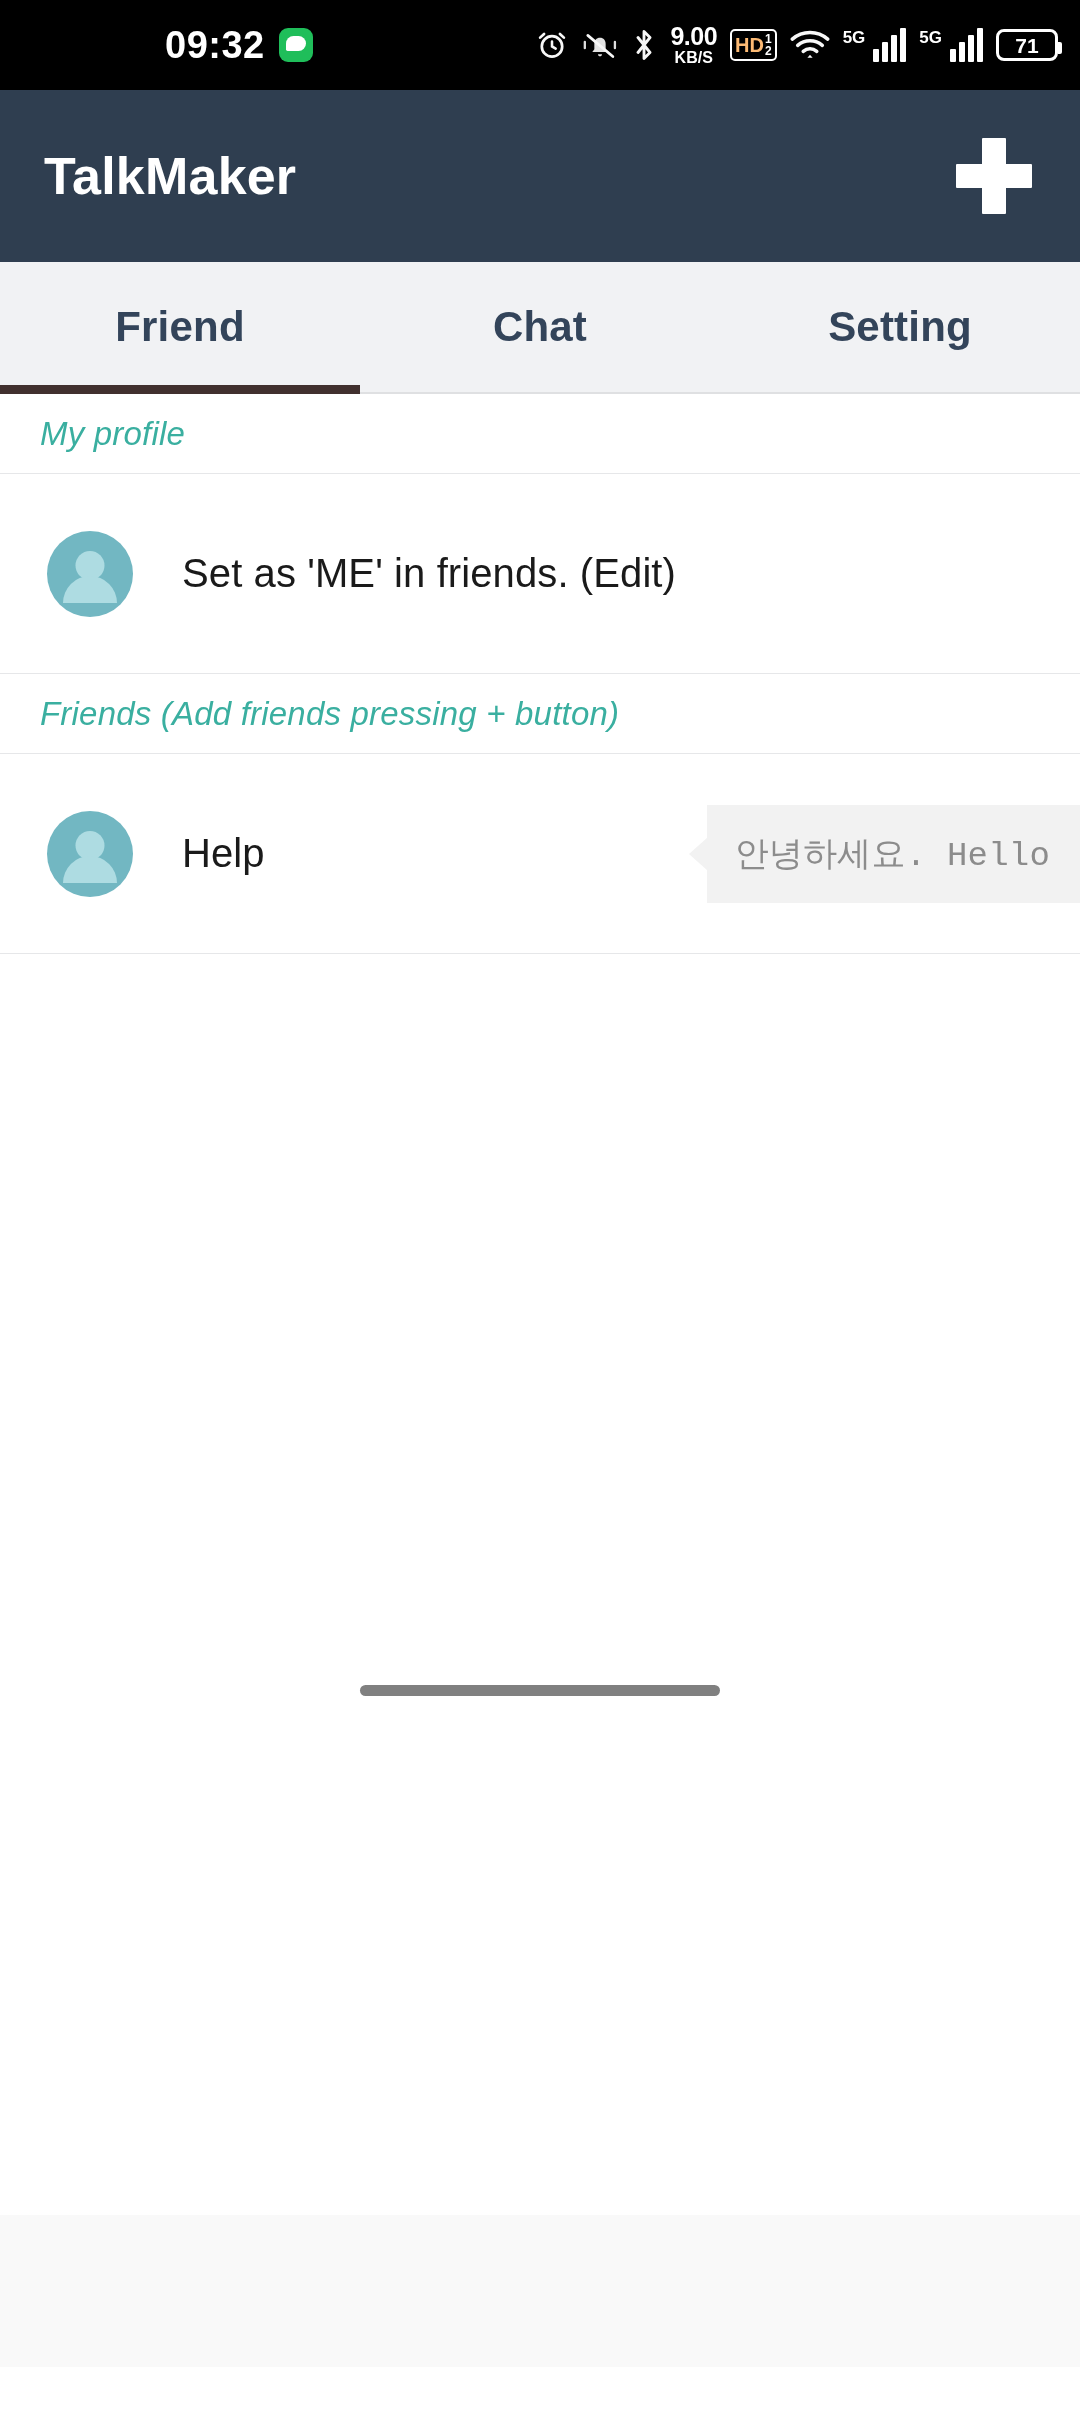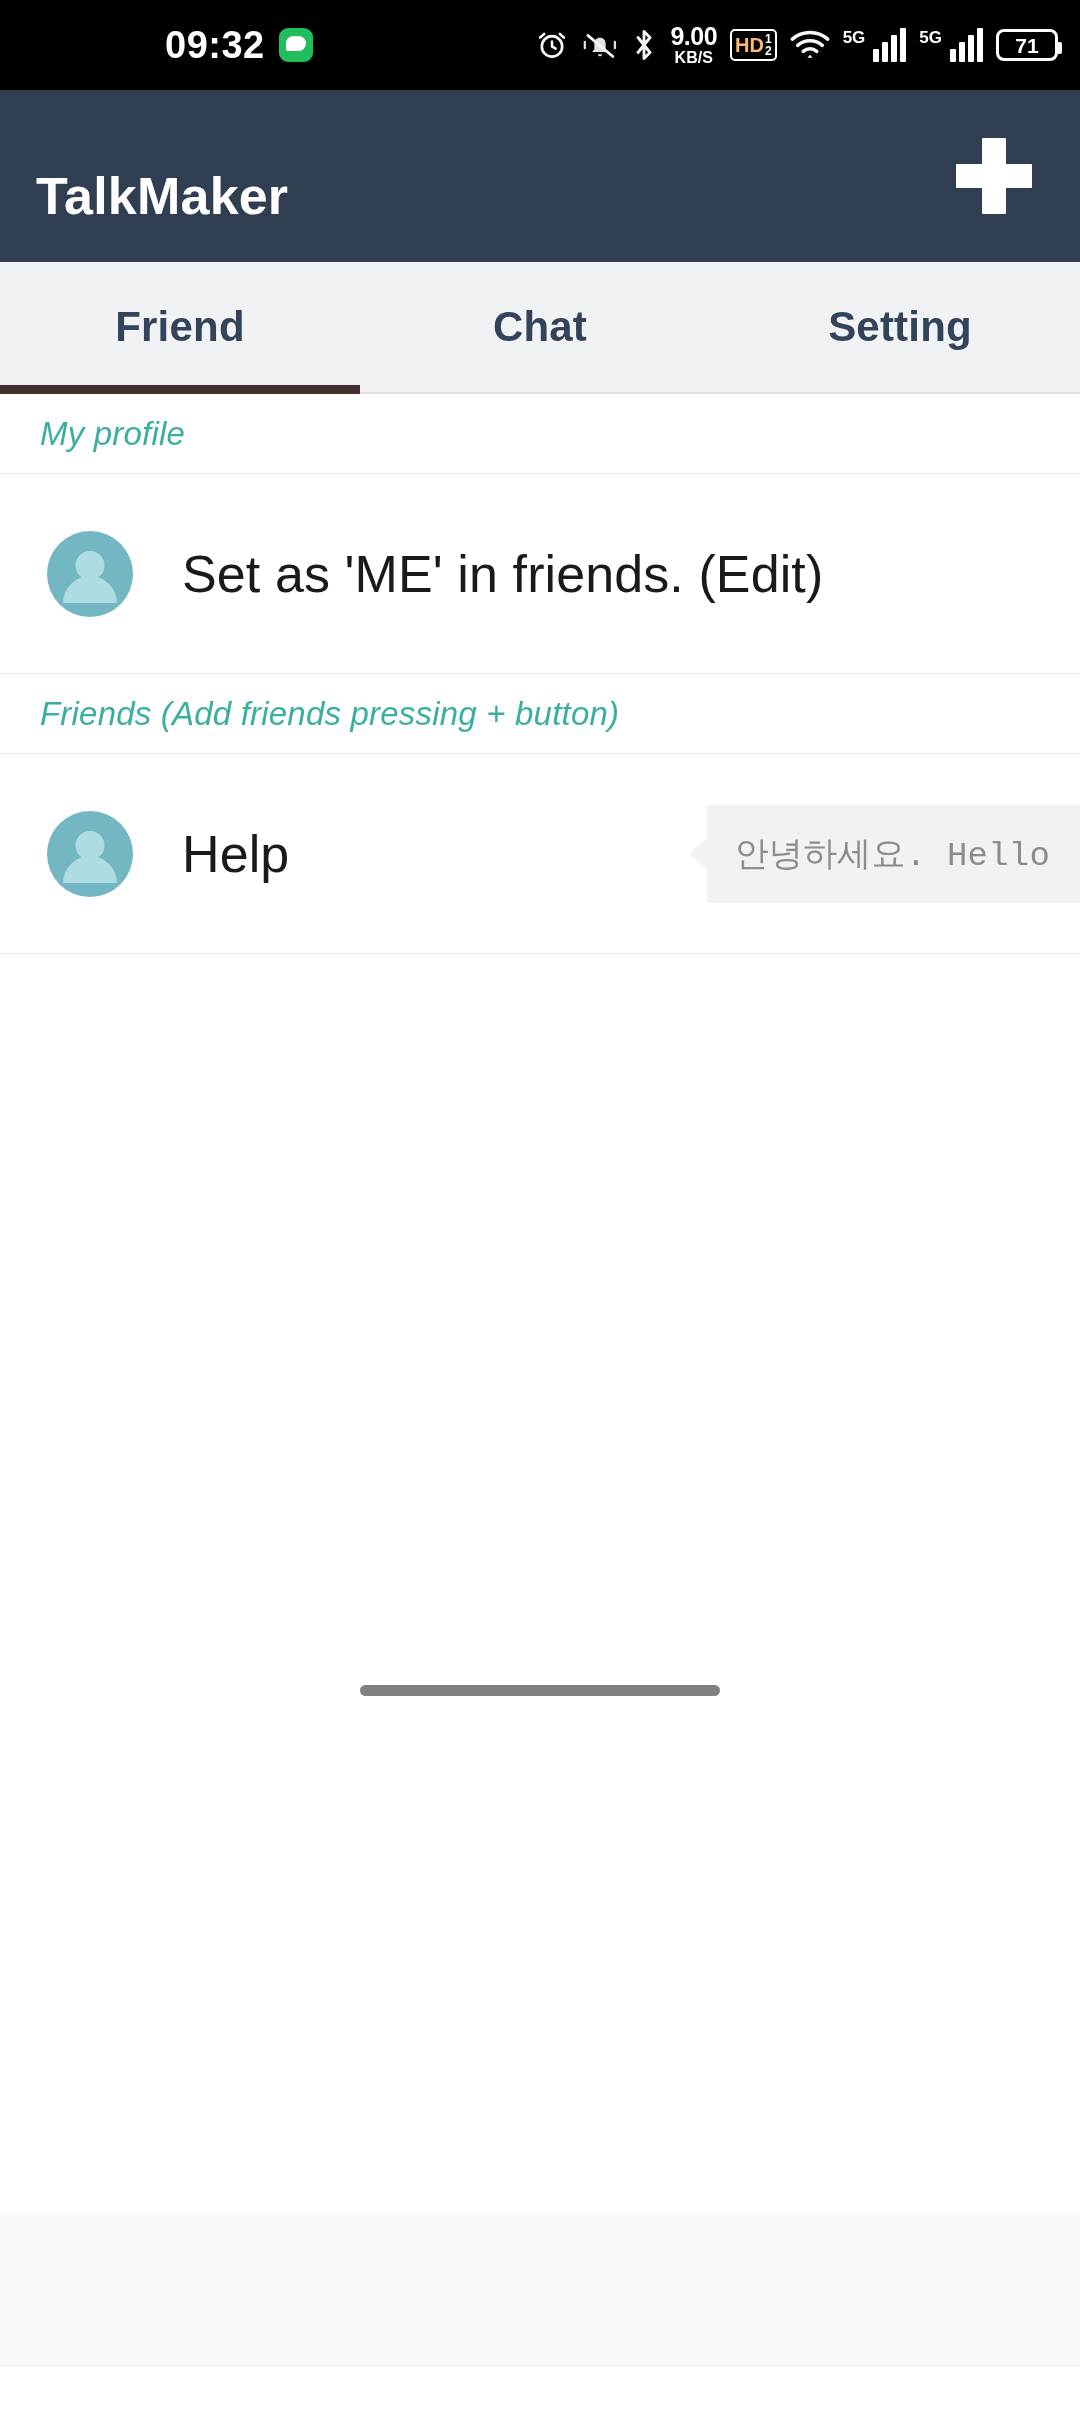--- a/index.html
+++ b/index.html
@@ -76,22 +76,22 @@
     width:4px; height:12px; background:#ffffff; border-radius:0 2px 2px 0;
   }
   .battery span{ font-size:21px; font-weight:bold; color:#ffffff; line-height:1;}
 
   
   .app-bar{
     position:absolute; top:90px; left:0; width:1080px; height:172px;
     background:#2F3E50;
   }
   .app-title{
-    position:absolute; left:36px; top:50%; transform:translateY(-50%);
-    font-size:52px; font-weight:bold; color:#FFFFFF; letter-spacing:0.2px;margin-top:20px;
+    position:absolute; left:44px; top:50%; transform:translateY(-50%);
+    font-size:52px; font-weight:bold; color:#FFFFFF; letter-spacing:0.2px;
   }
   .add-btn{
     position:absolute; right:34px; top:50%; transform:translateY(-50%);
     width:104px; height:104px; display:flex; align-items:center; justify-content:center;
     cursor:pointer;
   }
   .plus-shape{ position:relative; width:76px; height:76px;}
   .plus-shape::before{
     content:""; position:absolute; left:0; top:26px; width:76px; height:24px;
     background:#ffffff; border-radius:1px;
@@ -144,21 +144,21 @@
   .avatar .head{
     position:absolute; left:50%; top:20px; transform:translateX(-50%);
     width:29px; height:29px; border-radius:50%; background:#AEDCE2;
   }
   .avatar .body{
     position:absolute; left:50%; bottom:14px; transform:translateX(-50%);
     width:54px; height:27px; background:#AEDCE2;
     border-radius:27px 27px 0 0;
   }
   .row-name{
-    margin-left:49px; font-size:52px; color:#1A1A1A; letter-spacing:0.1px;
+    margin-left:49px; font-size:40px; color:#1A1A1A; letter-spacing:0.1px;
     white-space:nowrap;
   }
   .bubble{
     position:absolute; right:0px; top:50%; transform:translateY(-50%);
     background:#F2F2F2; padding:26px 30px 26px 28px;
     max-width:420px;
     font-family:Liberation Mono, monospace;
   }
   .bubble span{
     font-size:34px; color:#8C8C8C; white-space:nowrap; letter-spacing:0.2px;

